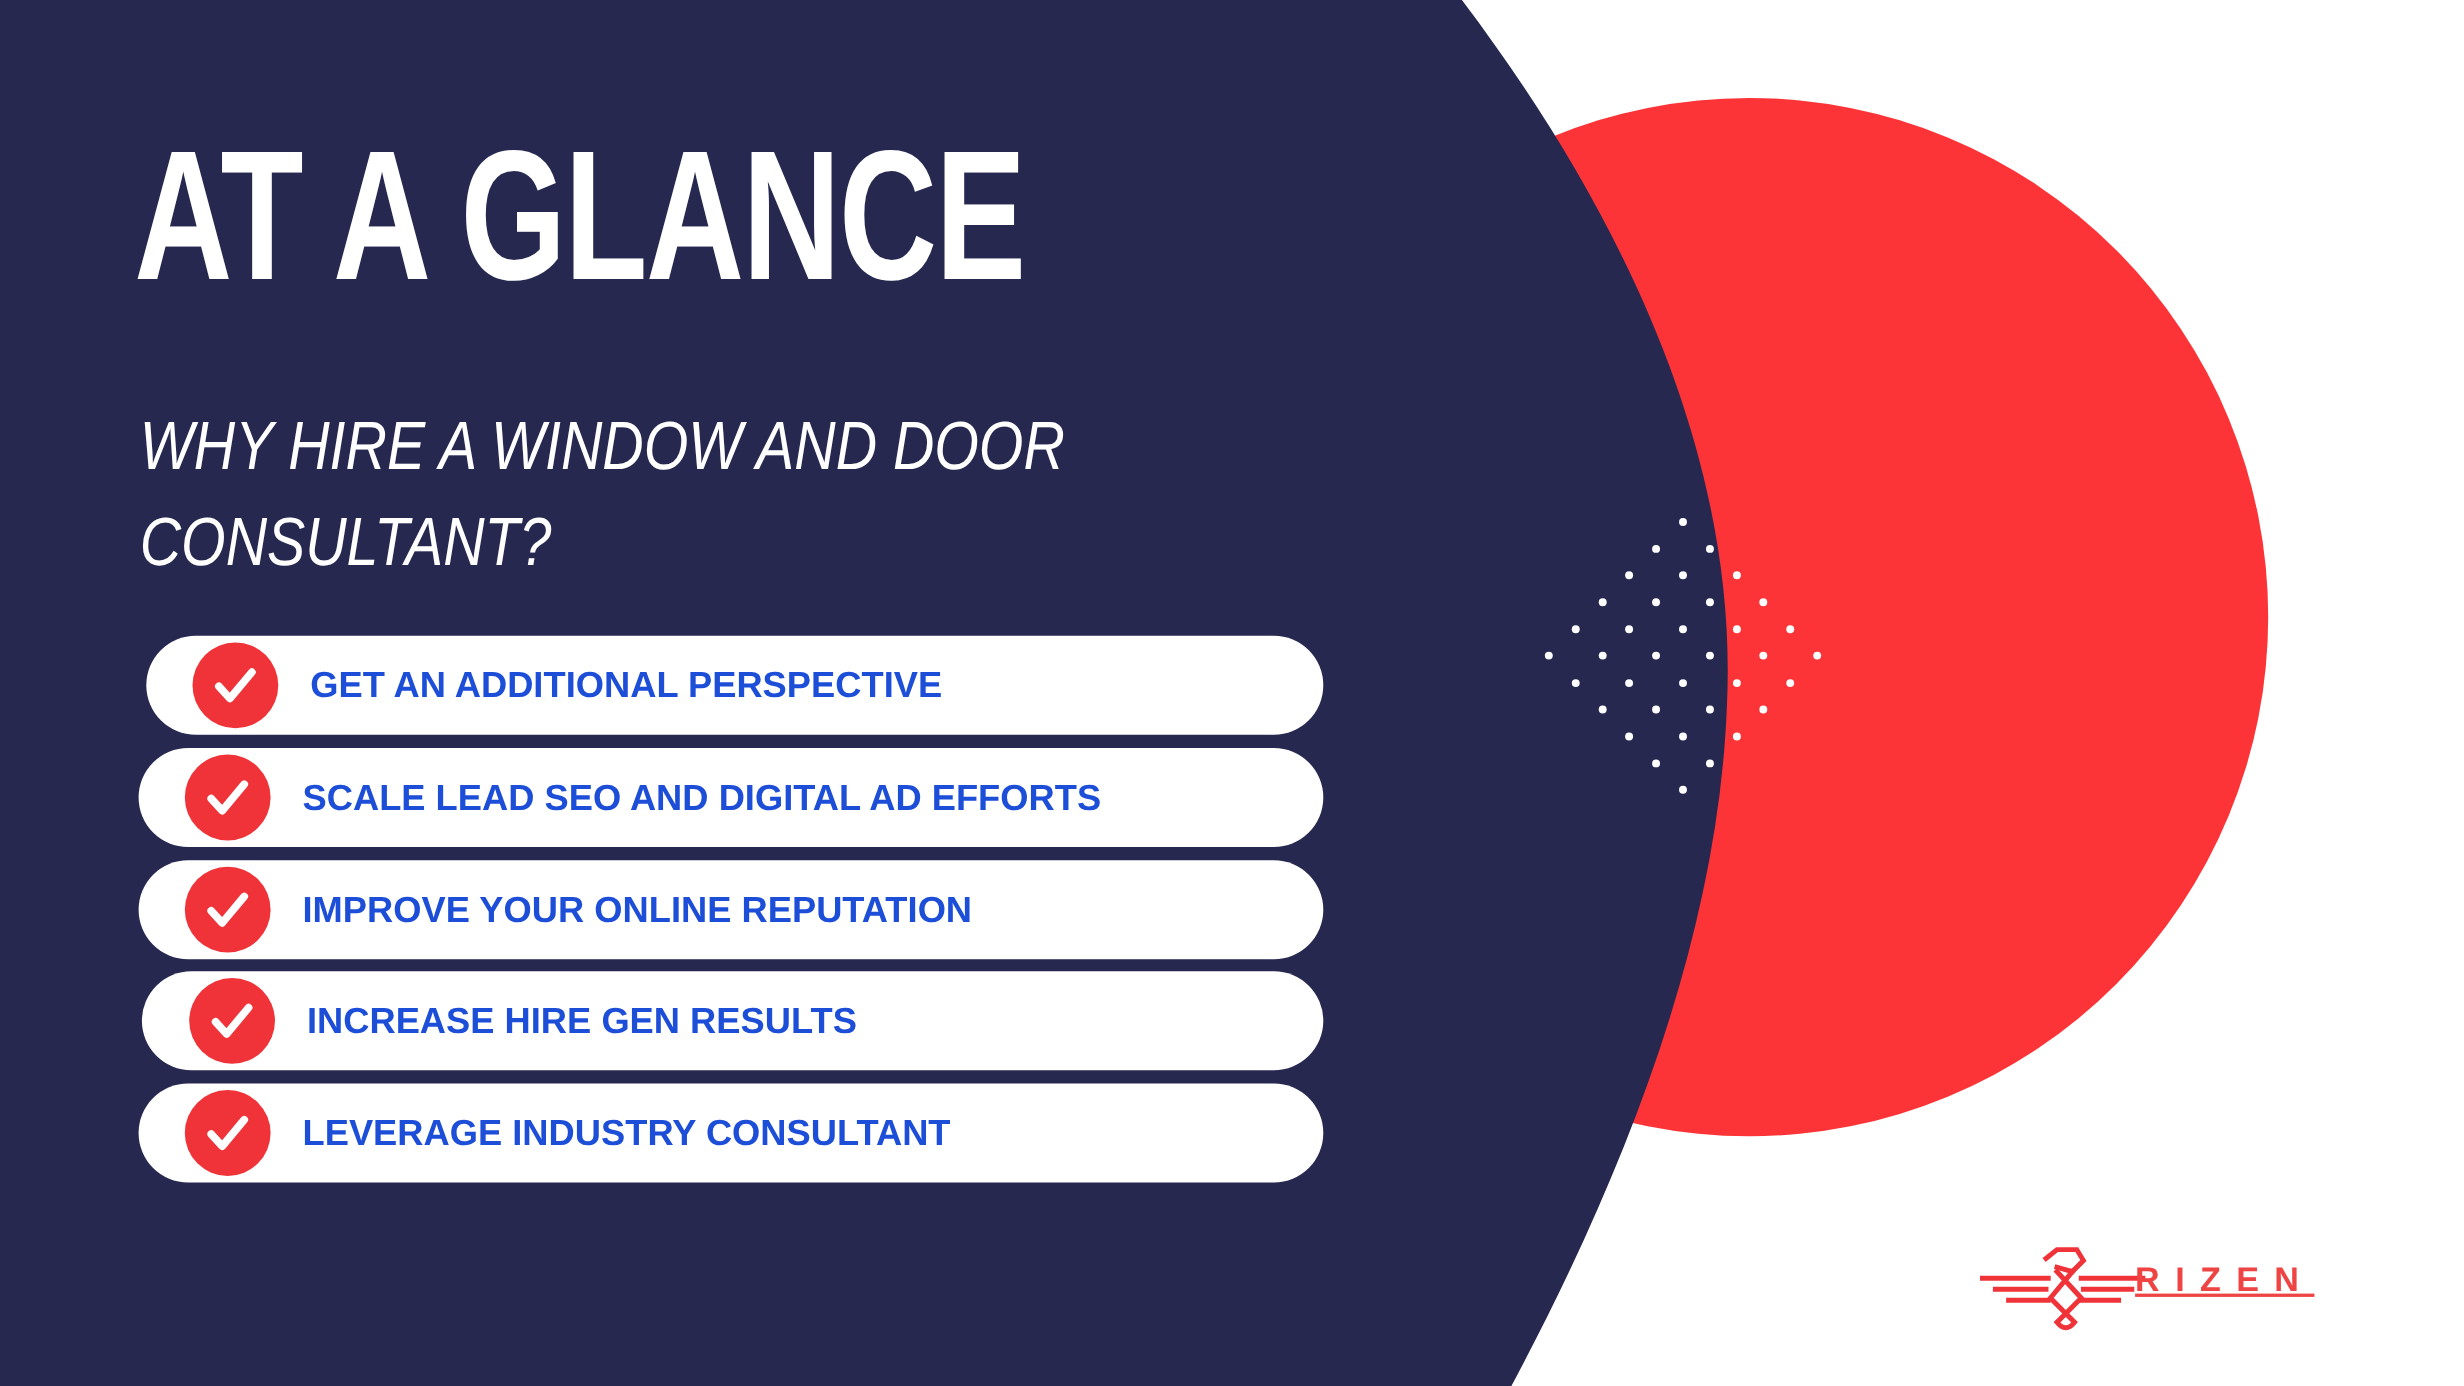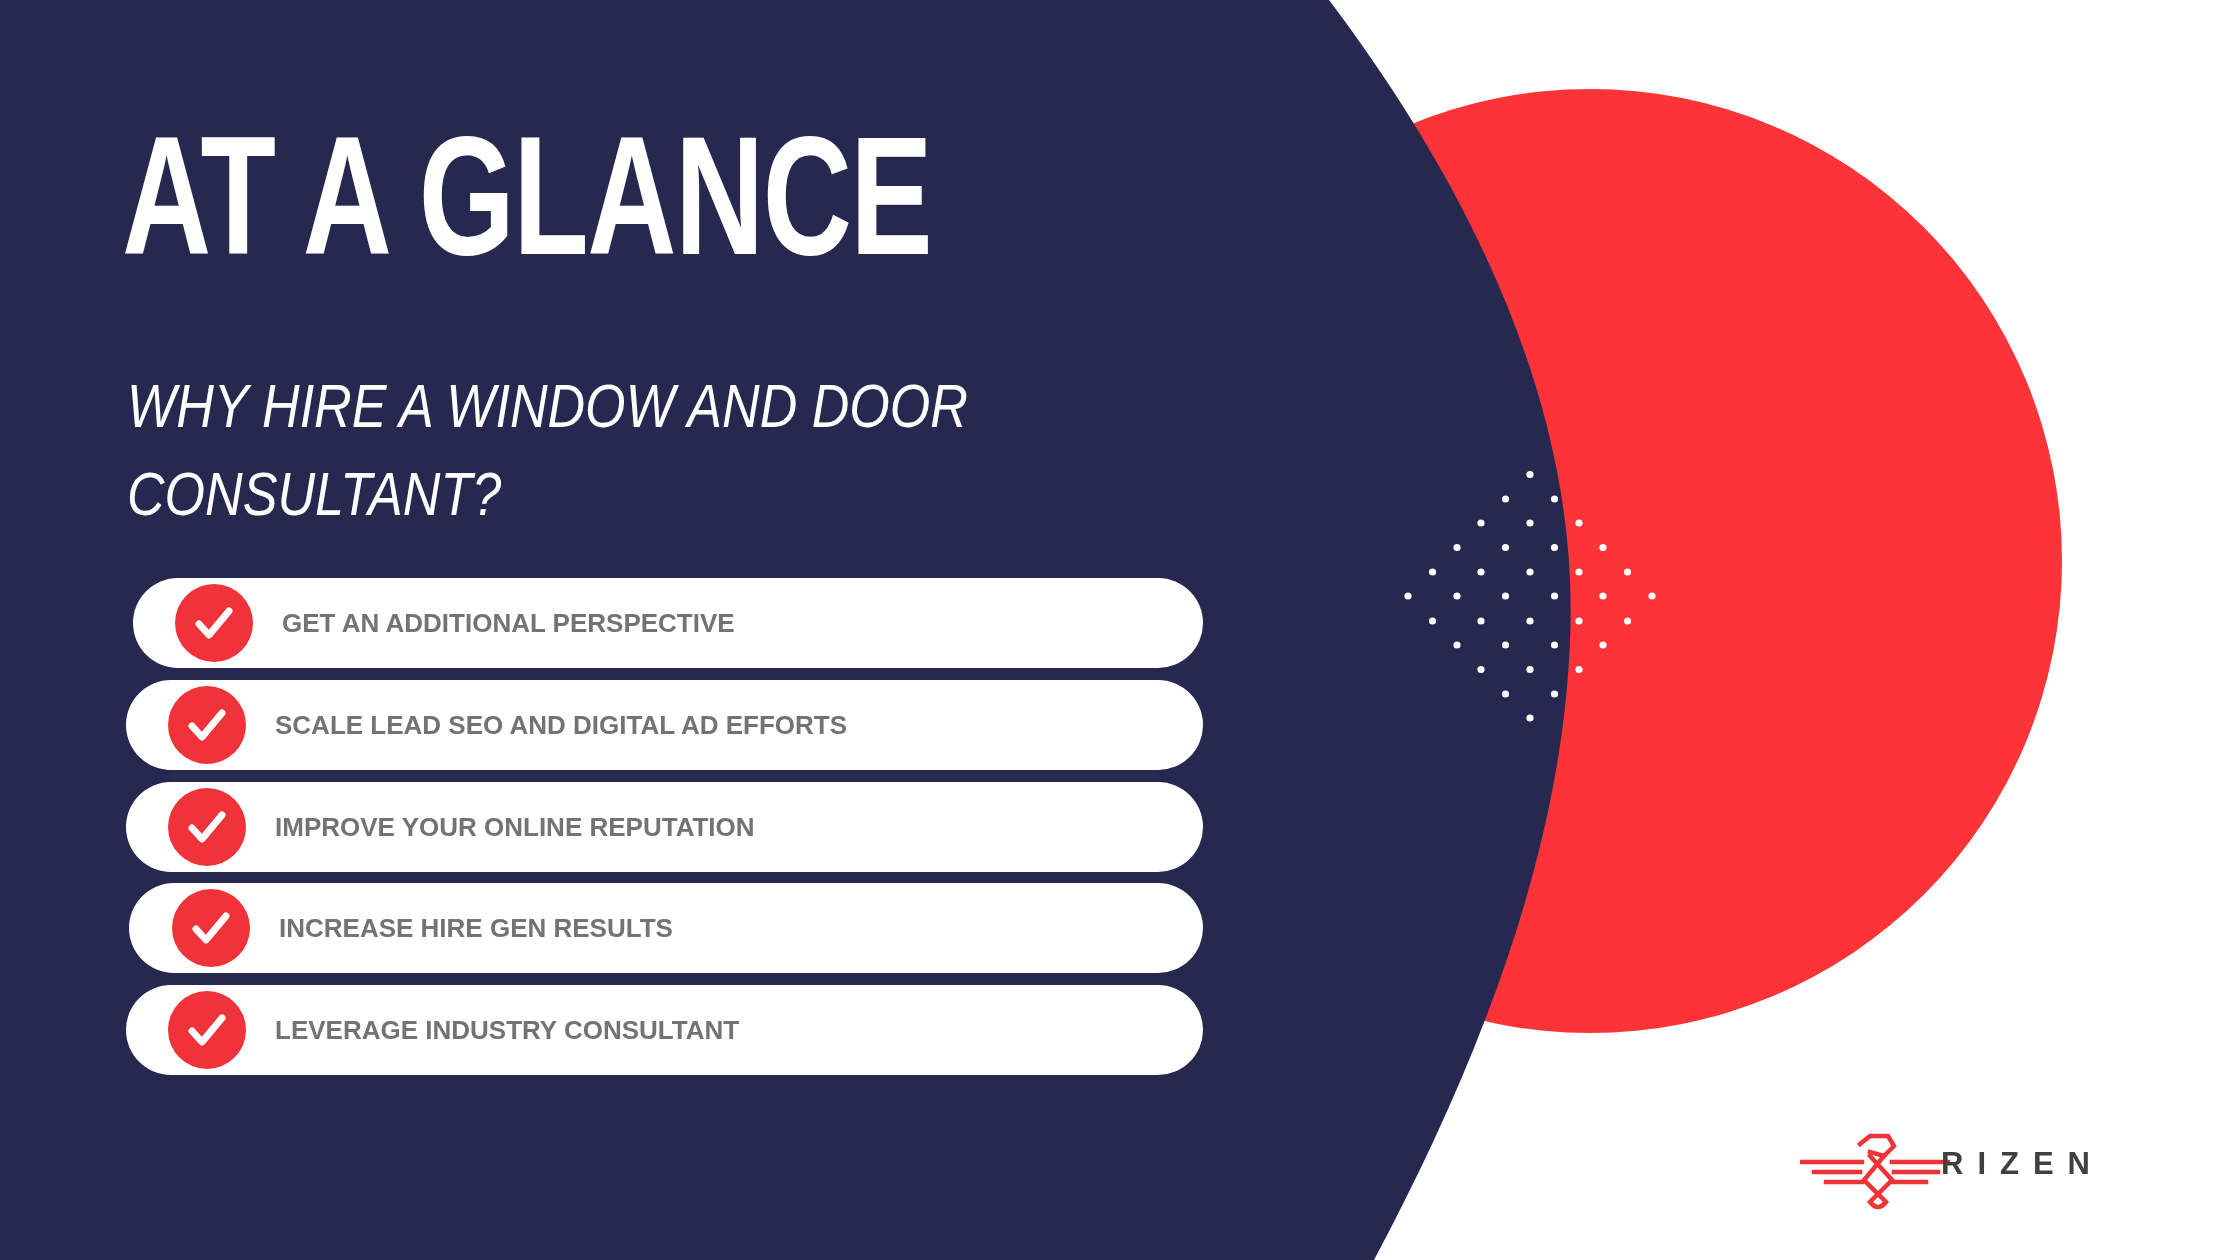--- a/index.html
+++ b/index.html
@@ -28,27 +28,27 @@
     background: #ffffff; display: flex; align-items: center;
     box-sizing: border-box;
   }
   .check {
     width: 78px; height: 78px; border-radius: 50%;
     background: #ef3338; display: flex; align-items: center; justify-content: center;
     flex: none;
   }
   .pill-text {
     font-family: "Liberation Sans", sans-serif; font-weight: 700;
-    font-size: 26px; color: #737373; white-space: nowrap;
+    font-size: 33px; color: #1d4ed8; white-space: nowrap;
   }
   .logo { position: absolute; left: 1800px; top: 1132px; width: 320px; height: 80px; }
   .logo-word {
     position: absolute; left: 1941px; top: 1146px;
     font-family: "Liberation Sans", sans-serif; font-weight: 700;
-    font-size: 31px; letter-spacing: 14px; color: #404040; line-height: 36px;
+    font-size: 31px; letter-spacing: 14px; color: #ef4444; line-height: 36px; text-decoration: underline;
   }
 </style>
 </head>
 <body>
 
 <svg class="bg-layer" viewBox="0 0 2240 1260" width="2240" height="1260">
   <circle cx="1590" cy="561" r="472" fill="#fc3437"></circle>
   <path d="M0,0 L1329,0 C1480,200 1580,420 1570,640 C1562,860 1470,1080 1374,1260 L0,1260 Z" fill="#262850"></path>
   <g fill="#ffffff">
 

